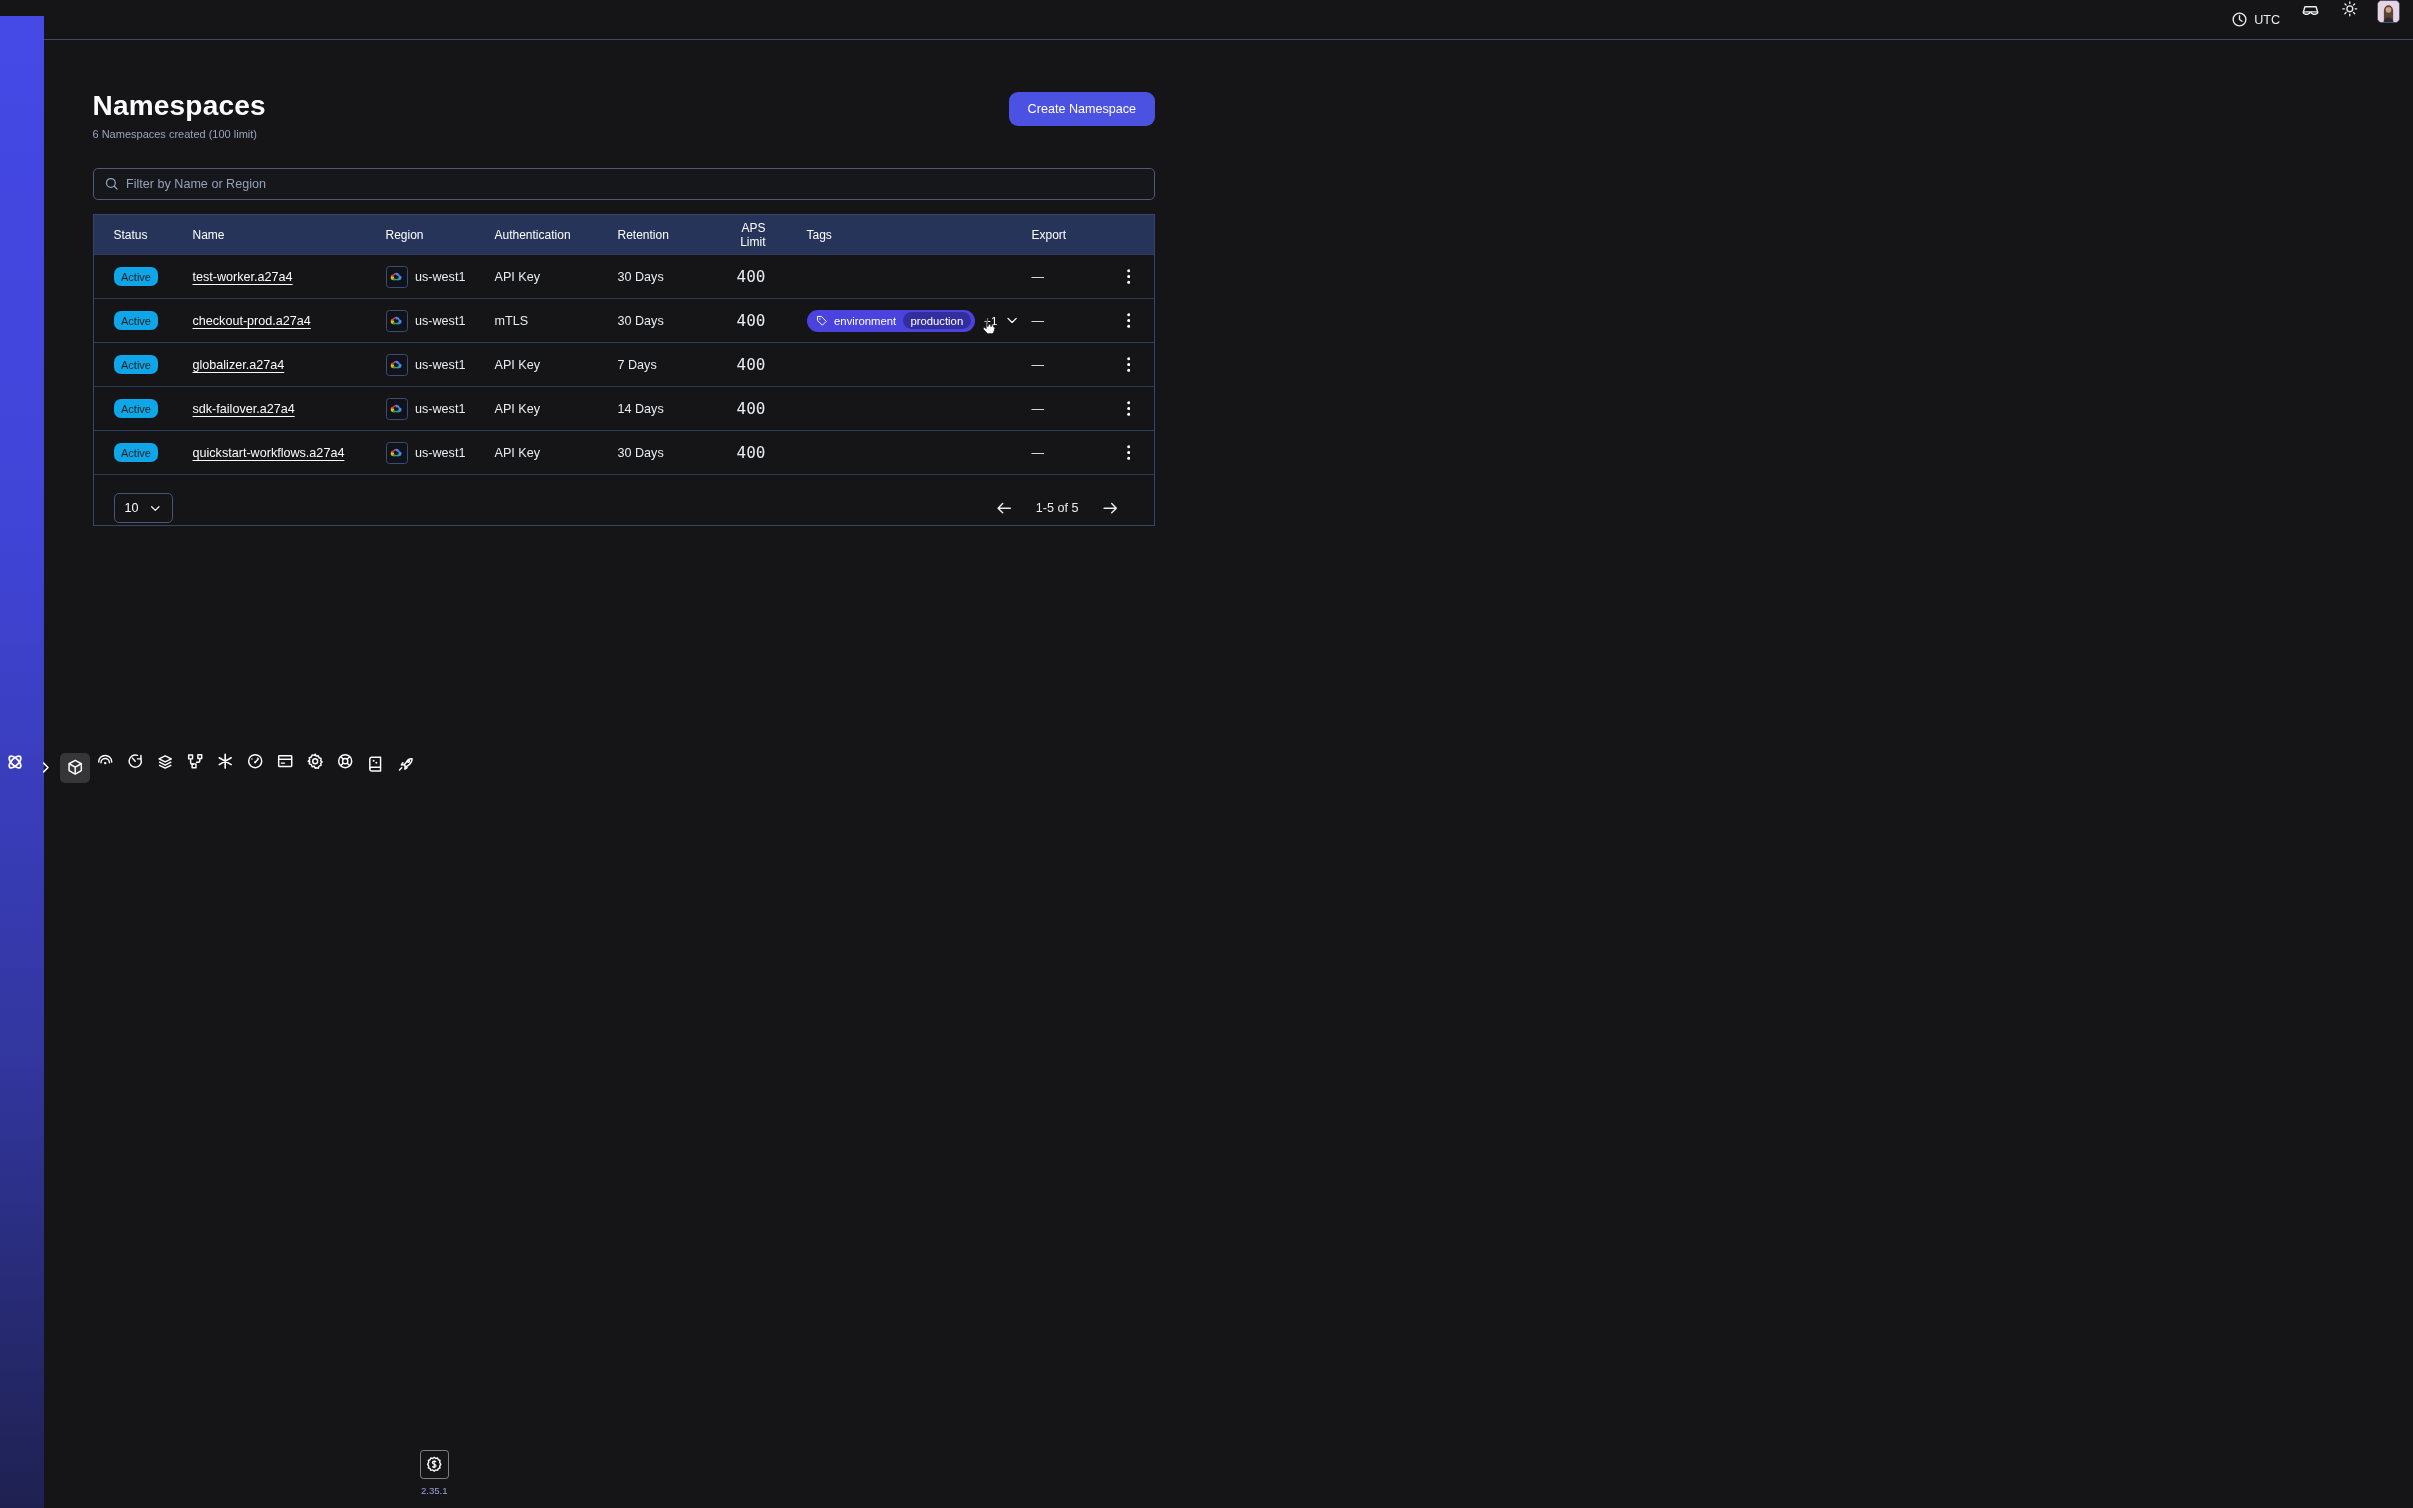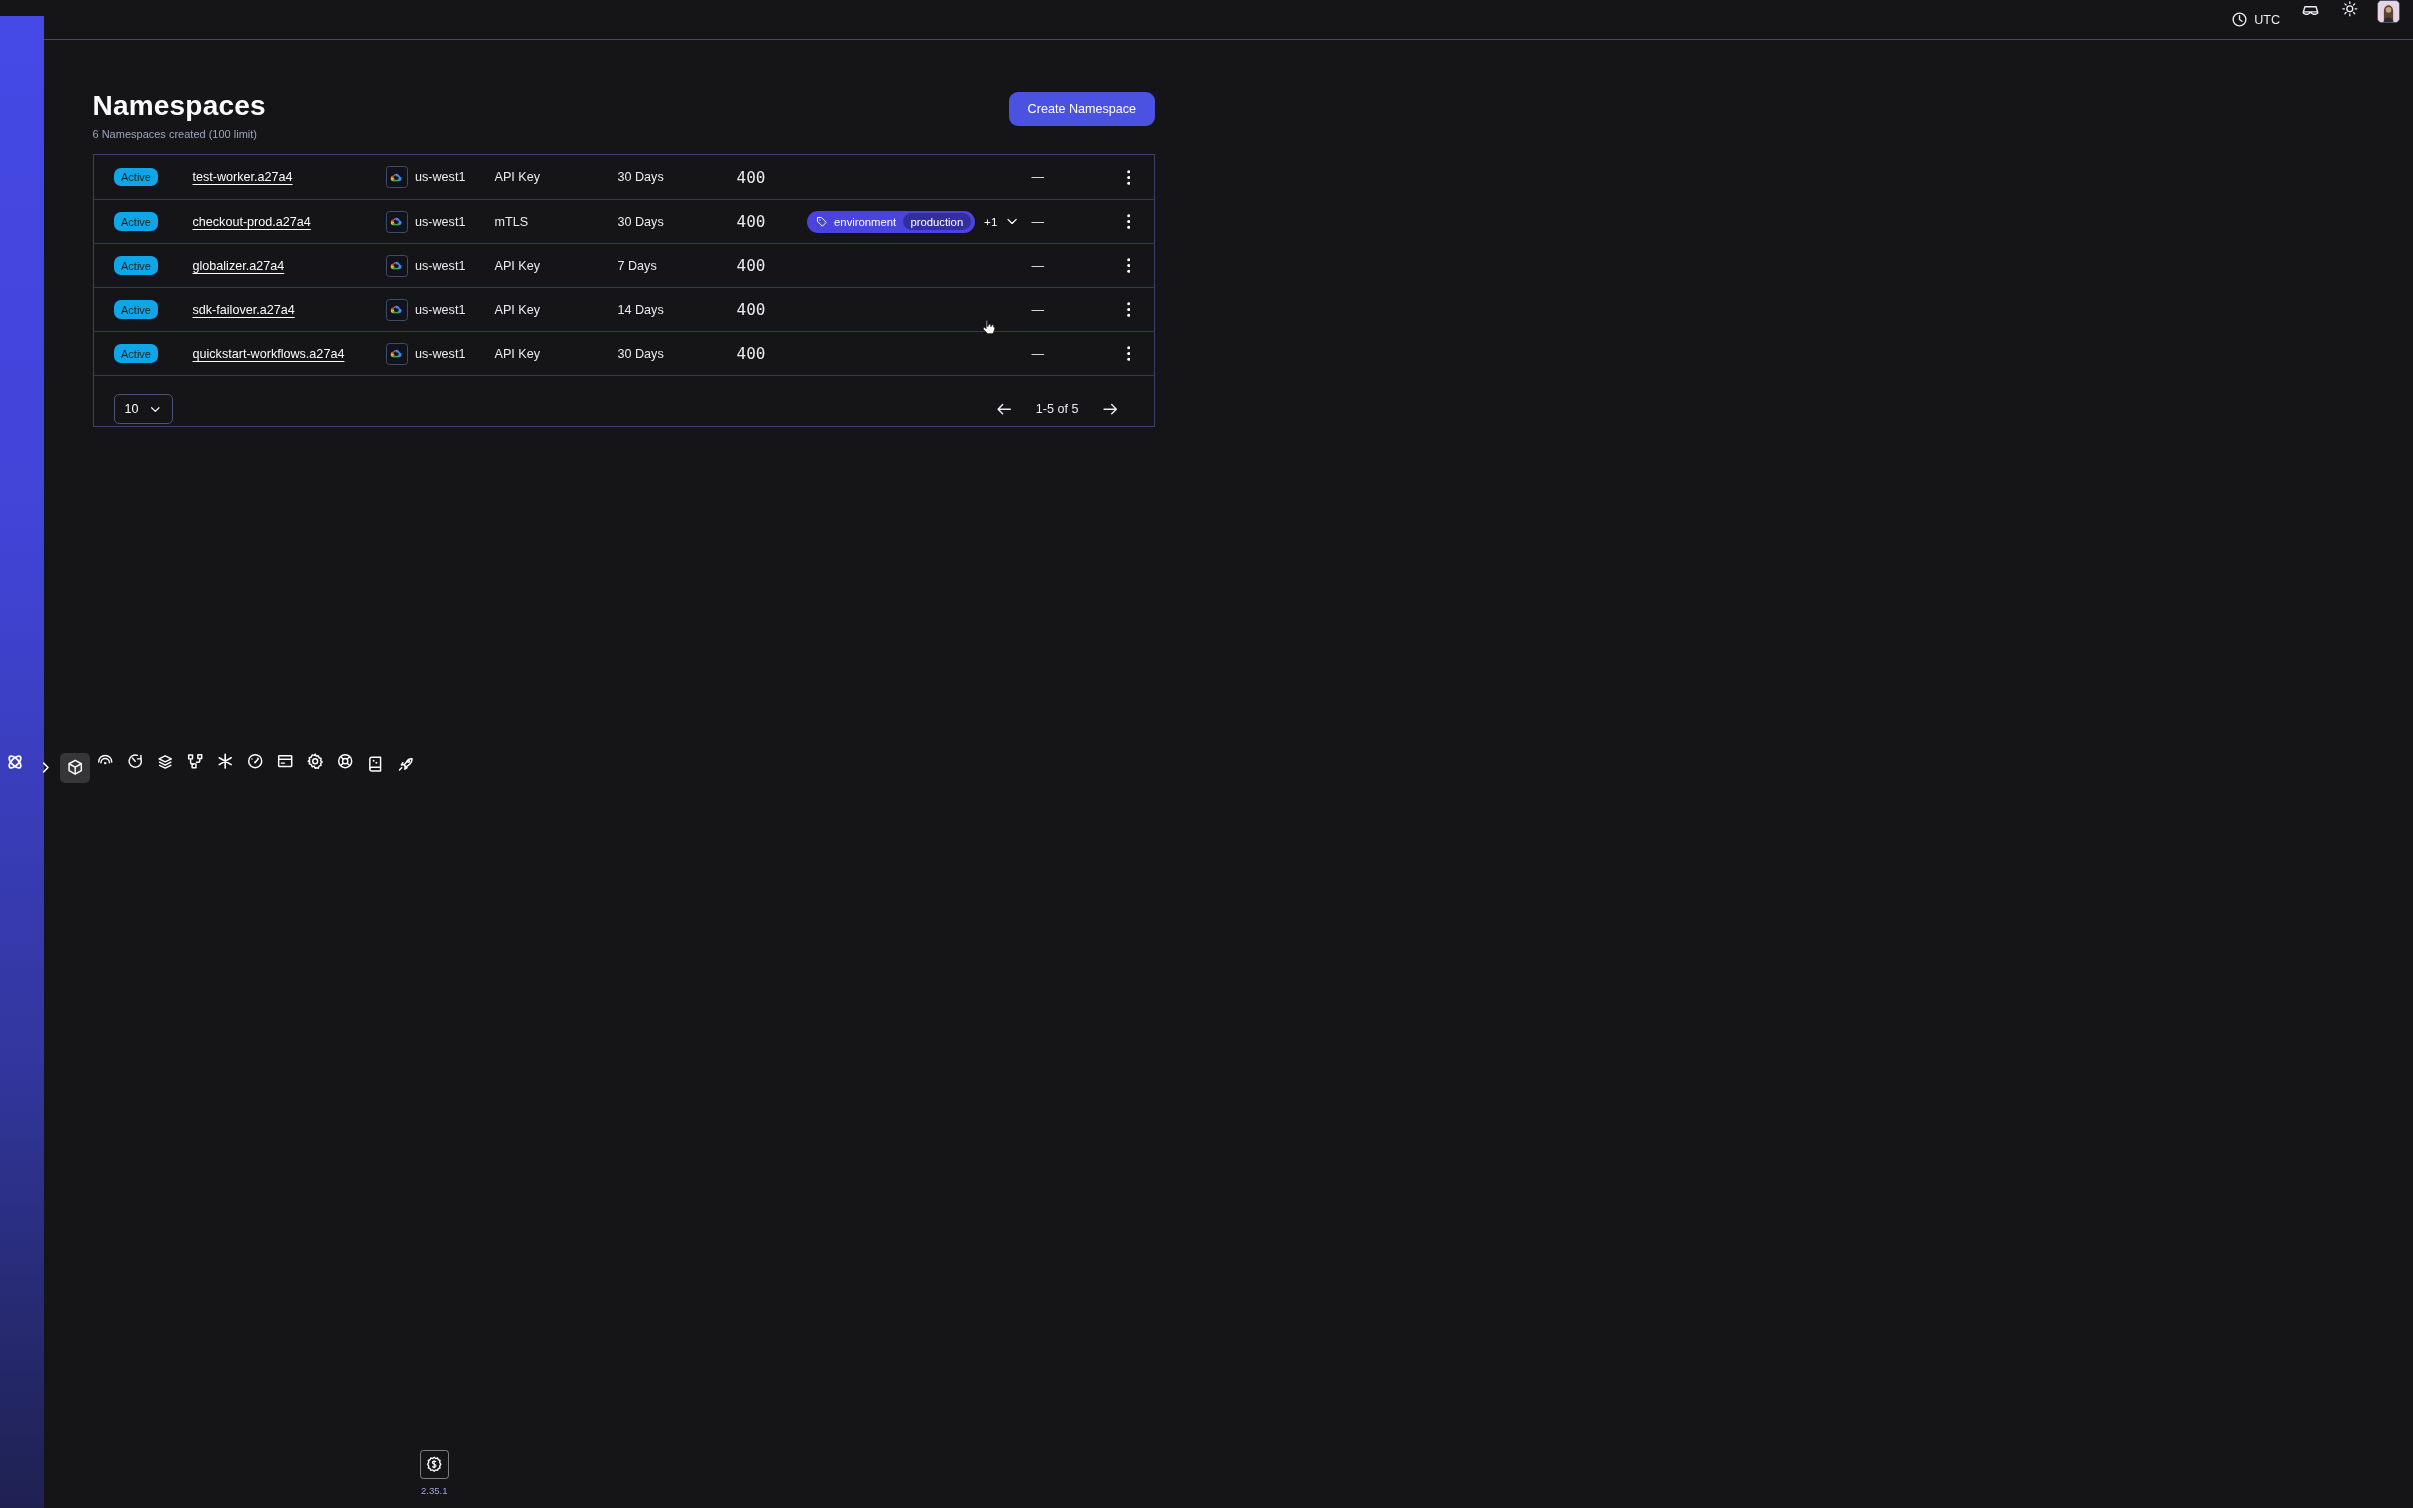--- a/index.html
+++ b/index.html
@@ -247,22 +247,42 @@
   <div class="container">
 
     <div class="page-head">
       <div>
         <h1 class="page-title">Namespaces</h1>
         <div class="page-sub">6 Namespaces created (100 limit)</div>
       </div>
       <button class="btn-primary">Create Namespace</button>
     </div>
 
+    <div class="filter">
+      <span>
+        <svg width="15" height="15" viewBox="0 0 24 24" fill="none" stroke="#95a0ba" stroke-width="2" stroke-linecap="round">
+          <circle cx="11" cy="11" r="7"></circle>
+            <path d="M16.5 16.5L21 21"></path>
+        </svg>
+      </span>
+      <input type="text" placeholder="Filter by Name or Region" style="">
+    </div>
 
     <div class="table">
+      <div class="tr thead">
+        <div class="th">Status</div>
+        <div class="th">Name</div>
+        <div class="th">Region</div>
+        <div class="th">Authentication</div>
+        <div class="th">Retention</div>
+        <div class="th th-aps">APS Limit</div>
+        <div class="th th-tags">Tags</div>
+        <div class="th">Export</div>
+        <div></div>
+      </div>
 
       <div class="tr row">
         <div><span class="badge-active">Active</span></div>
         <div><a class="ns-link">test-worker.a27a4</a></div>
         <div class="region-cell">
           <span class="gcp-box">
             <svg width="12.6" height="11" viewBox="0 0 24 20">
               <defs>
                   <clipPath id="cl0">
                     <path d="M18.6 8.1A6.6 6.6 0 0 0 6.5 6 5.5 5.5 0 0 0 7 17h10.6a4.5 4.5 0 0 0 1-8.9z"></path>

